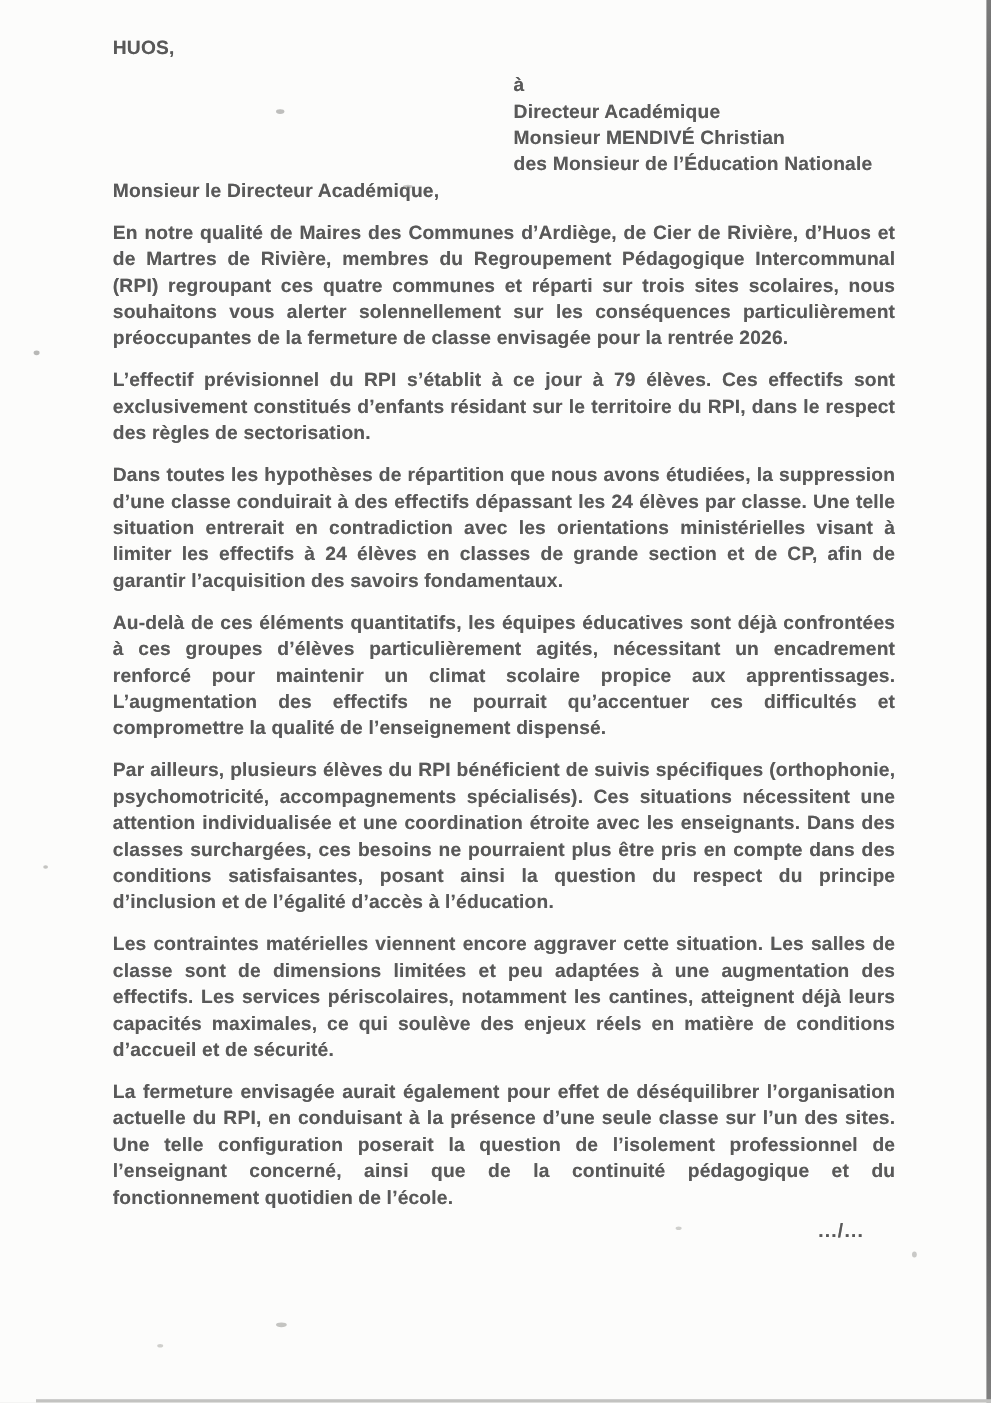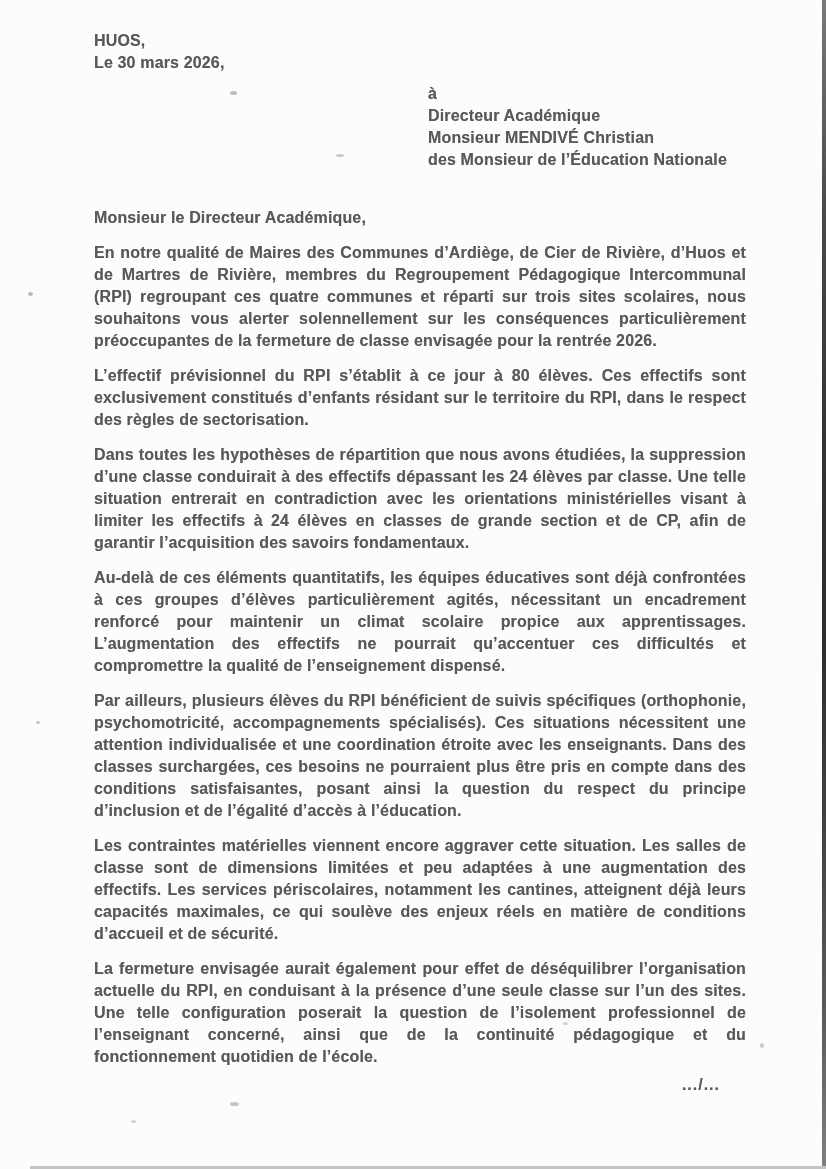--- a/index.html
+++ b/index.html
@@ -23,21 +23,21 @@
     font-size:16px;line-height:22px;
     letter-spacing:.15px;
     text-shadow:0 0 .5px rgba(89,89,89,.55);
     font-weight:bold;
   }
   .sender div{white-space:pre;}
   .recipient{
     margin-left:334px;
     margin-top:9px;
   }
-  .greeting{margin-top:36px;}
+  .greeting{}
   .body-paragraph{
     margin:13px 0 0 0;
     text-align:justify;
   }
   .continuation{
     margin-top:6px;
     text-align:right;
     padding-right:26px;
     letter-spacing:1px;
   }
@@ -67,34 +67,33 @@
 </style>
 </head>
 <body>
 
 <div class="page">
 
   <div class="content">
 
     <div class="sender">
       <div>HUOS,</div>
-      <div>Le 30 mars 2026,</div>
     </div>
 
     <div class="recipient">
       <div>à</div>
       <div>Directeur Académique</div>
       <div>Monsieur MENDIVÉ Christian</div>
       <div>des Monsieur de l’Éducation Nationale</div>
     </div>
 
     <div class="greeting">Monsieur le Directeur Académique,</div>
 
     <p class="body-paragraph">En notre qualité de Maires des Communes d’Ardiège, de Cier de Rivière, d’Huos et de Martres de Rivière, membres du Regroupement Pédagogique Intercommunal (RPI) regroupant ces quatre communes et réparti sur trois sites scolaires, nous souhaitons vous alerter solennellement sur les conséquences particulièrement préoccupantes de la fermeture de classe envisagée pour la rentrée 2026.</p>
-    <p class="body-paragraph">L’effectif prévisionnel du RPI s’établit à ce jour à 80 élèves. Ces effectifs sont exclusivement constitués d’enfants résidant sur le territoire du RPI, dans le respect des règles de sectorisation.</p>
+    <p class="body-paragraph">L’effectif prévisionnel du RPI s’établit à ce jour à 79 élèves. Ces effectifs sont exclusivement constitués d’enfants résidant sur le territoire du RPI, dans le respect des règles de sectorisation.</p>
     <p class="body-paragraph">Dans toutes les hypothèses de répartition que nous avons étudiées, la suppression d’une classe conduirait à des effectifs dépassant les 24 élèves par classe. Une telle situation entrerait en contradiction avec les orientations ministérielles visant à limiter les effectifs à 24 élèves en classes de grande section et de CP, afin de garantir l’acquisition des savoirs fondamentaux.</p>
     <p class="body-paragraph">Au-delà de ces éléments quantitatifs, les équipes éducatives sont déjà confrontées à ces groupes d’élèves particulièrement agités, nécessitant un encadrement renforcé pour maintenir un climat scolaire propice aux apprentissages. L’augmentation des effectifs ne pourrait qu’accentuer ces difficultés et compromettre la qualité de l’enseignement dispensé.</p>
     <p class="body-paragraph">Par ailleurs, plusieurs élèves du RPI bénéficient de suivis spécifiques (orthophonie, psychomotricité, accompagnements spécialisés). Ces situations nécessitent une attention individualisée et une coordination étroite avec les enseignants. Dans des classes surchargées, ces besoins ne pourraient plus être pris en compte dans des conditions satisfaisantes, posant ainsi la question du respect du principe d’inclusion et de l’égalité d’accès à l’éducation.</p>
     <p class="body-paragraph">Les contraintes matérielles viennent encore aggraver cette situation. Les salles de classe sont de dimensions limitées et peu adaptées à une augmentation des effectifs. Les services périscolaires, notamment les cantines, atteignent déjà leurs capacités maximales, ce qui soulève des enjeux réels en matière de conditions d’accueil et de sécurité.</p>
     <p class="body-paragraph">La fermeture envisagée aurait également pour effet de déséquilibrer l’organisation actuelle du RPI, en conduisant à la présence d’une seule classe sur l’un des sites. Une telle configuration poserait la question de l’isolement professionnel de l’enseignant concerné, ainsi que de la continuité pédagogique et du fonctionnement quotidien de l’école.</p>
 
     <div class="continuation">.../...</div>
 
   </div>
 

